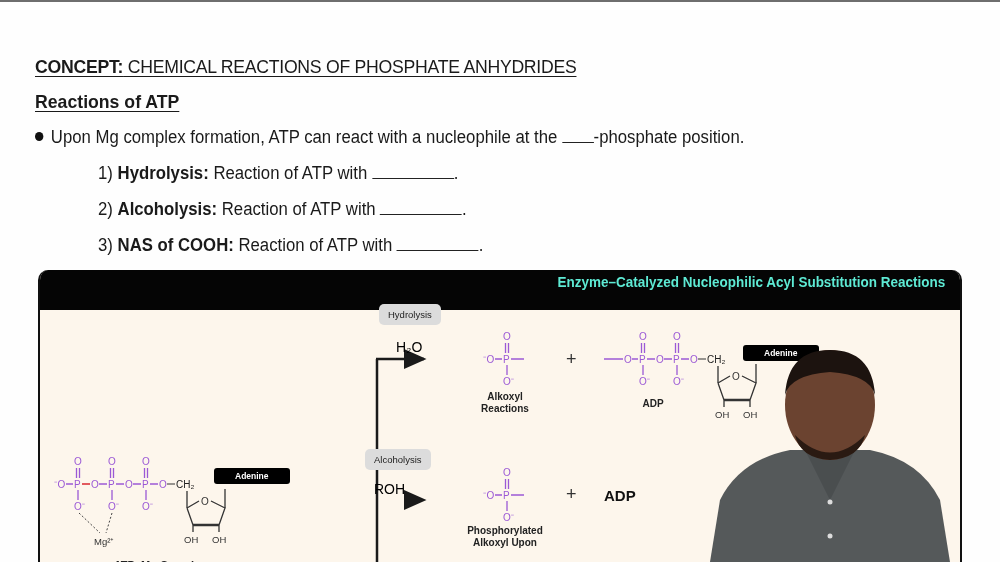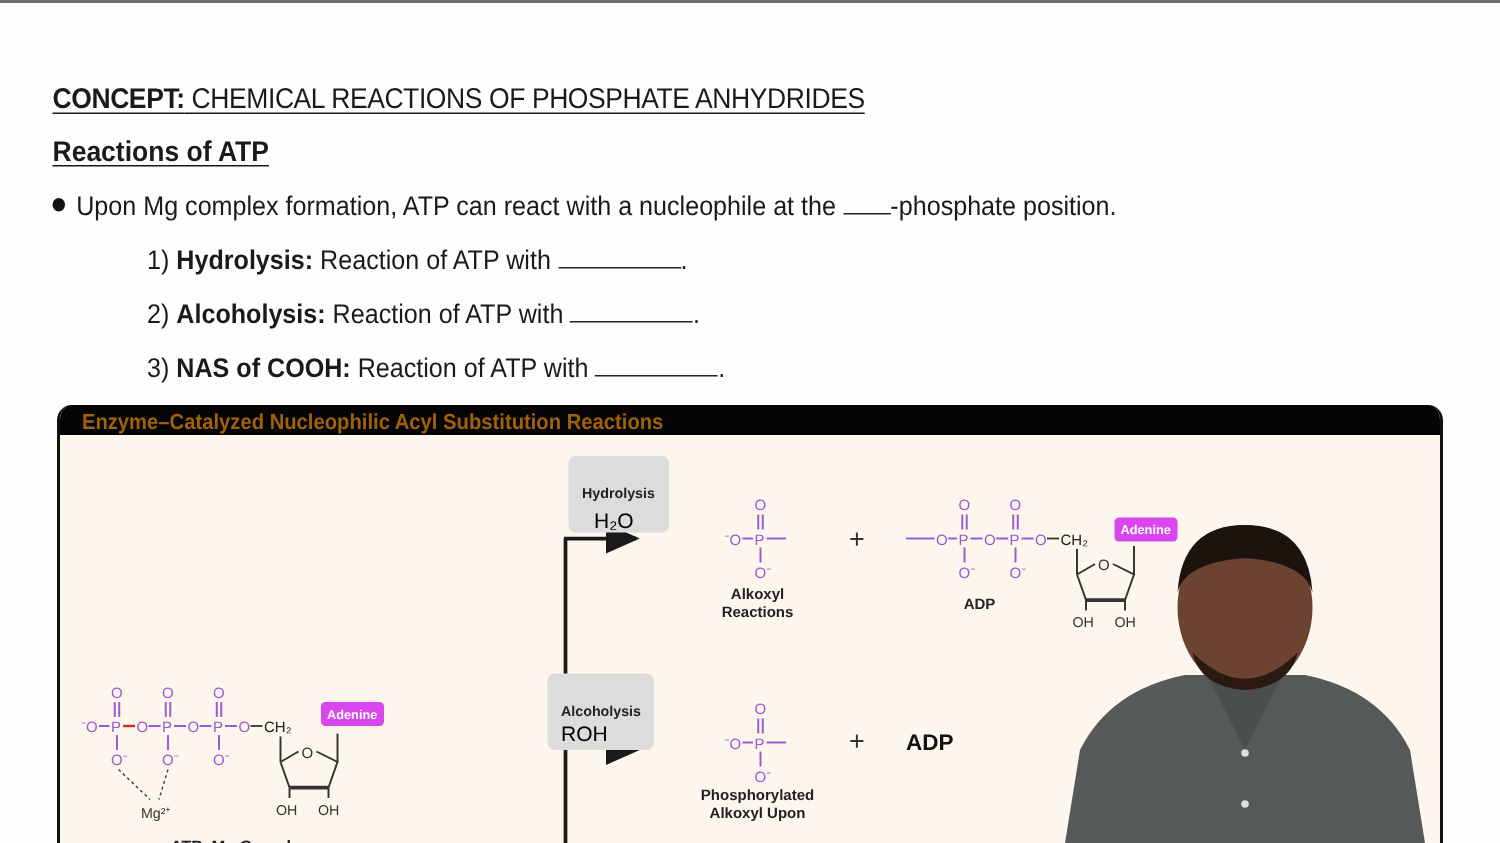--- a/index.html
+++ b/index.html
@@ -8,28 +8,28 @@
   .topline { position: absolute; left: 0; top: 0; width: 1000px; height: 2px; background: #6e6e6e; }
   .concept { position: absolute; left: 35px; top: 56px; font-size: 19px; letter-spacing: -0.3px; text-decoration: underline; text-underline-offset: 3px; transform: scaleX(0.93); transform-origin: left; white-space: nowrap; }
   .concept b { font-weight: bold; }
   .subhead { position: absolute; left: 35px; top: 91px; font-size: 19px; font-weight: bold; text-decoration: underline; text-underline-offset: 3px; transform: scaleX(0.93); transform-origin: left; white-space: nowrap; }
   .bullet { position: absolute; left: 35px; top: 127px; font-size: 18px; transform: scaleX(0.93); transform-origin: left; white-space: nowrap; }
   .bullet .dot { display: inline-block; width: 9px; height: 9px; border-radius: 50%; background: #111; margin-right: 8px; vertical-align: middle; position: relative; top: -2px; }
   .item { position: absolute; left: 98px; font-size: 18px; transform: scaleX(0.93); transform-origin: left; white-space: nowrap; }
   .item b { font-weight: bold; }
   .blank { display: inline-block; border-bottom: 1px solid #222; height: 16px; vertical-align: baseline; }
   .frame { position: absolute; left: 38px; top: 270px; width: 924px; height: 300px; background: #fdf6ec; border: 2px solid #111; border-top: none; border-radius: 10px 10px 0 0; overflow: hidden; }
-  .frame-title { height: 20px; background: #050505; color: #a16207; font-weight: bold; font-size: 14.5px; text-align: left; line-height: 25px; }
+  .frame-title { height: 40px; background: #050505; color: #5eead4; font-weight: bold; font-size: 14.5px; text-align: right; line-height: 25px; }
   .frame-title span { display: inline-block; transform: scaleX(0.93); }
-  .pill { position: absolute; background: #dcdcdc; border-radius: 5px; font-size: 9.5px; font-weight: bold; padding: 20px 9px; color: #222; text-align: center; }
+  .pill { position: absolute; background: #dcdcdc; border-radius: 5px; font-size: 9.5px; font-weight: normal; padding: 5px 9px; color: #222; text-align: center; }
   .reagent { position: absolute; color: #000000; font-size: 14px; }
   .label { position: absolute; font-size: 10px; font-weight: bold; text-align: center; color: #222; line-height: 12px; }
   .plus { position: absolute; font-size: 18px; color: #333; }
   .adp-text { position: absolute; font-size: 15px; font-weight: bold; color: #111; }
-  .adenine { position: absolute; background: #d946ef; color: #fff; font-size: 8.5px; font-weight: bold; border-radius: 3px; padding: 3px 4px; text-align: center; }
+  .adenine { position: absolute; background: #000000; color: #fff; font-size: 8.5px; font-weight: bold; border-radius: 3px; padding: 3px 21px; text-align: center; }
   svg { position: absolute; overflow: visible; }
   .presenter { position: absolute; left: 700px; top: 340px; width: 260px; height: 222px; }
 </style>
 </head>
 <body>
 
 <div class="topline"></div>
 
 <div class="concept"><b>CONCEPT:</b><span> CHEMICAL REACTIONS OF PHOSPHATE ANHYDRIDES</span></div>
 <div class="subhead">Reactions of ATP</div>

